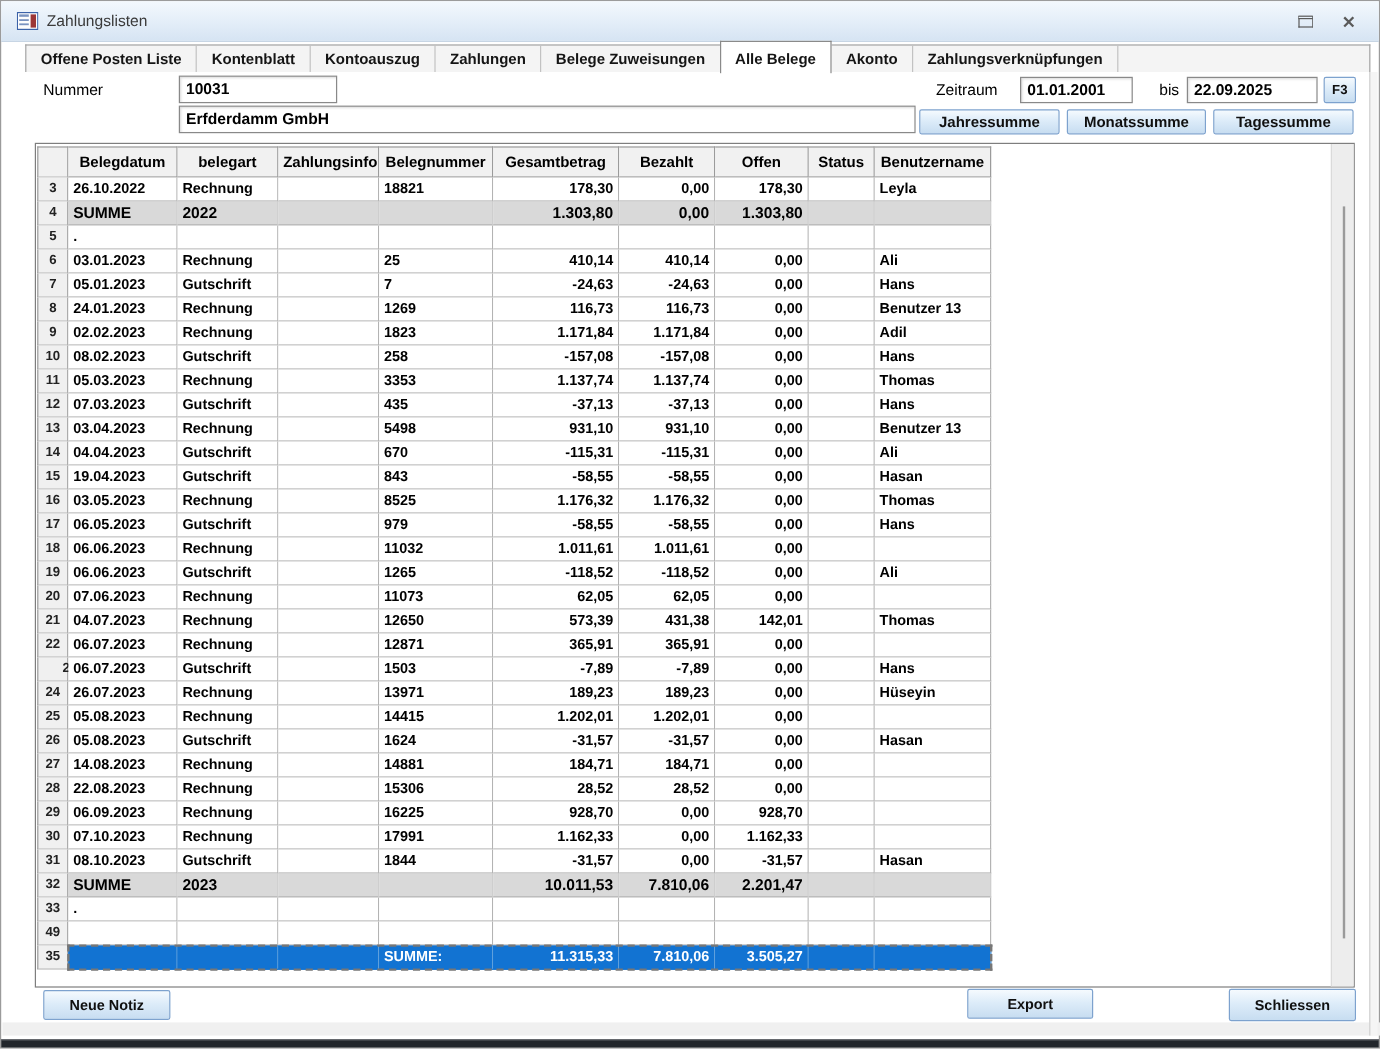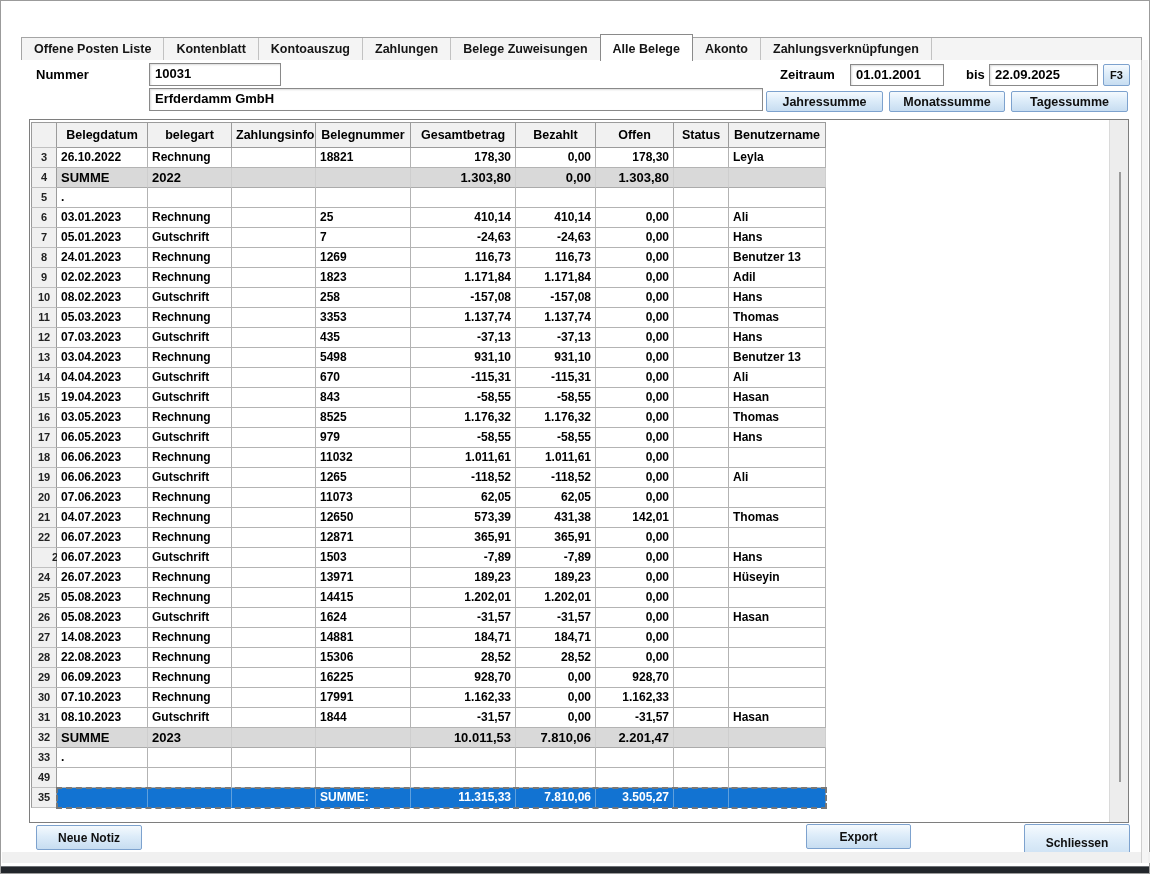--- a/index.html
+++ b/index.html
@@ -30,21 +30,21 @@
   }
   .tab {
     padding:4px 12px 0; font-size:12.5px; font-weight:700; color:#151515;
     border-right:1px solid #c2c2c2; cursor:pointer; white-space:nowrap; height:22px;
   }
   .tab.active {
     background:#fff; border:1px solid #8a8a8a; border-bottom:none;
     margin-top:-4px; height:27px; padding-top:7px; margin-left:-1px; position:relative; z-index:2;
   }
   
-  .lbl { position:absolute; font-weight:700; font-size:13px; color:#000; }
+  .lbl { position:absolute; font-weight:400; font-size:13px; color:#000; }
   .tbox {
     position:absolute; background:#fff; border:1px solid #898989;
     box-shadow: inset 1px 1px 2px rgba(0,0,0,0.14);
     font-weight:700; font-size:13px; padding:2px 5px; line-height:16px;
     white-space:nowrap; overflow:hidden;
   }
   .tbox.center { text-align:left; }
   .btn {
     position:absolute;
     background: linear-gradient(#f5fafe, #ddecf9 45%, #c7ddf1);
@@ -88,20 +88,34 @@
   
   .footer-strip { position:absolute; left:1px; top:851px; width:1148px; height:11px; background:#f0f0f0; }
   .side-strip { position:absolute; top:59px; bottom:10px; right:1px; width:7px; background:#f5f5f5; border-left:1px solid #cfcfcf; }
   .bottom-frame { position:absolute; left:0; bottom:0; width:100%; height:7px; background:#22262b; border-top:1px solid #6d7176; }
 </style>
 </head>
 <body>
 
 <div class="frame">
 
+  <div class="titlebar">
+    <span class="title-icon">
+      <svg width="18" height="15" viewBox="0 0 18 15">
+        <rect x="0.5" y="0.5" width="17" height="14" fill="#fdfdfd" stroke="#3b62a8"></rect>
+        <rect x="2" y="2" width="8" height="2" fill="#7a93c0"></rect>
+        <rect x="2" y="6" width="8" height="1.5" fill="#7a93c0"></rect>
+        <rect x="2" y="9.5" width="8" height="1.5" fill="#7a93c0"></rect>
+        <rect x="11.5" y="2" width="4.5" height="11" fill="#9c3636"></rect>
+      </svg>
+    </span>
+    <span class="title-text">Zahlungslisten</span>
+    <span class="win-btn" style="right:46px;"><span class="restore-box"></span></span>
+    <span class="win-btn close-glyph" style="right:10px;">✕</span>
+  </div>
 
   <div class="tabstrip" id="tabstrip">
       <div class="tab">Offene Posten Liste</div>
       <div class="tab">Kontenblatt</div>
       <div class="tab">Kontoauszug</div>
       <div class="tab">Zahlungen</div>
       <div class="tab">Belege Zuweisungen</div>
       <div class="tab active">Alle Belege</div>
       <div class="tab">Akonto</div>
       <div class="tab">Zahlungsverknüpfungen</div>
@@ -534,18 +548,18 @@
           </div>
         </div>
       </div>
     <div class="scroll-track">
       <div class="scroll-thumb"></div>
     </div>
   </div>
 
   <button class="btn" style="left:35px; top:824px; width:106px; height:25px; font-size:12px;">Neue Notiz</button>
   <button class="btn" style="left:805px; top:823px; width:105px; height:25px; font-size:12px;">Export</button>
-  <button class="btn" style="left:1023px; top:823px; width:106px; height:38px; font-size:12px;">Schliessen</button>
+  <button class="btn" style="left:1023px; top:823px; width:106px; height:27px; font-size:12px;">Schliessen</button>
 
   <div class="footer-strip"></div>
   <div class="side-strip"></div>
   <div class="bottom-frame"></div>
 </div>
 
 </body></html>

